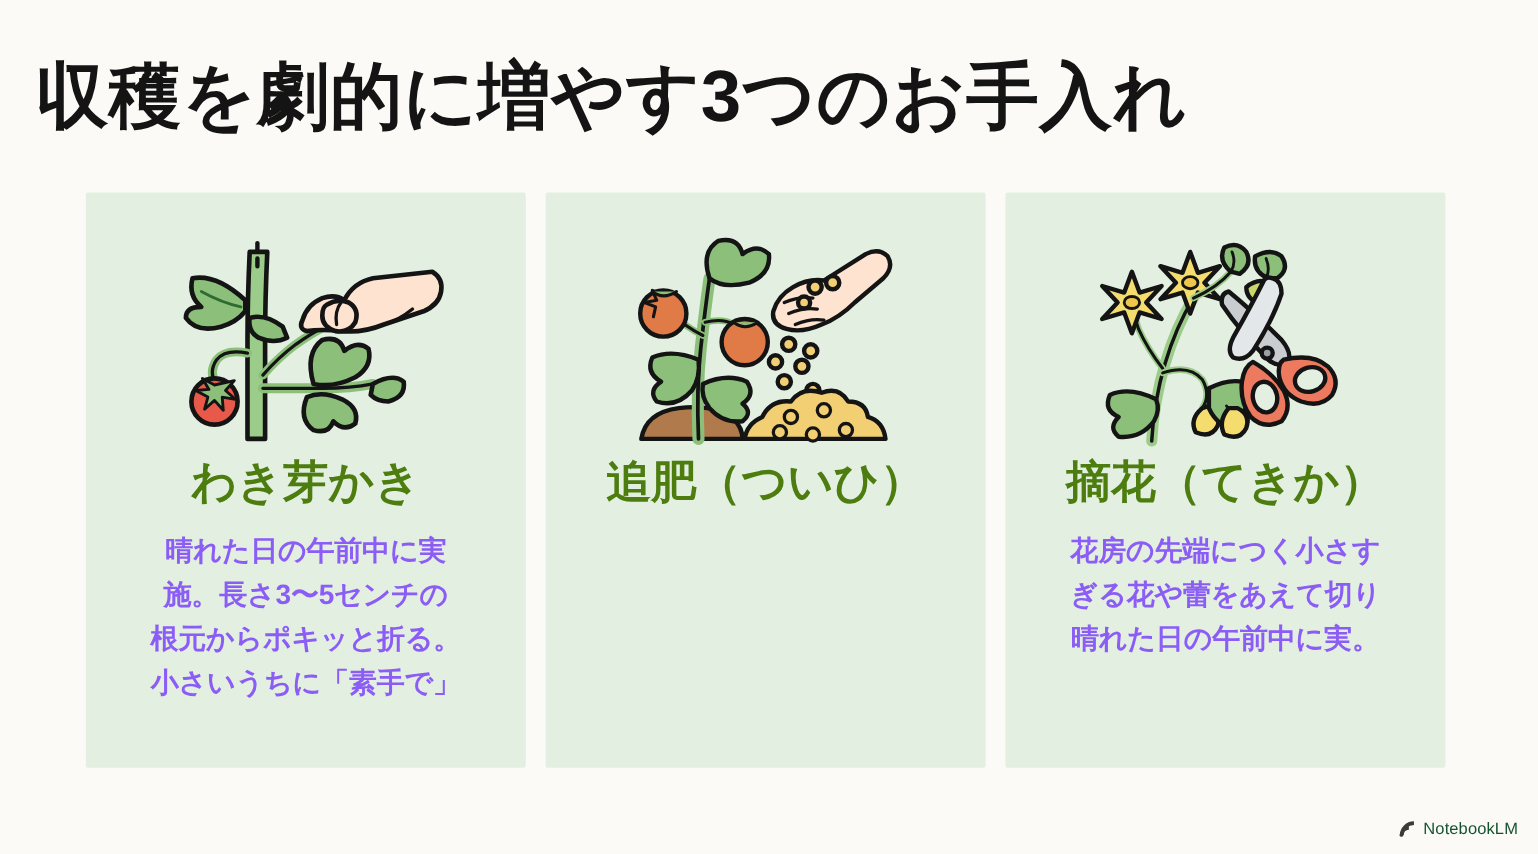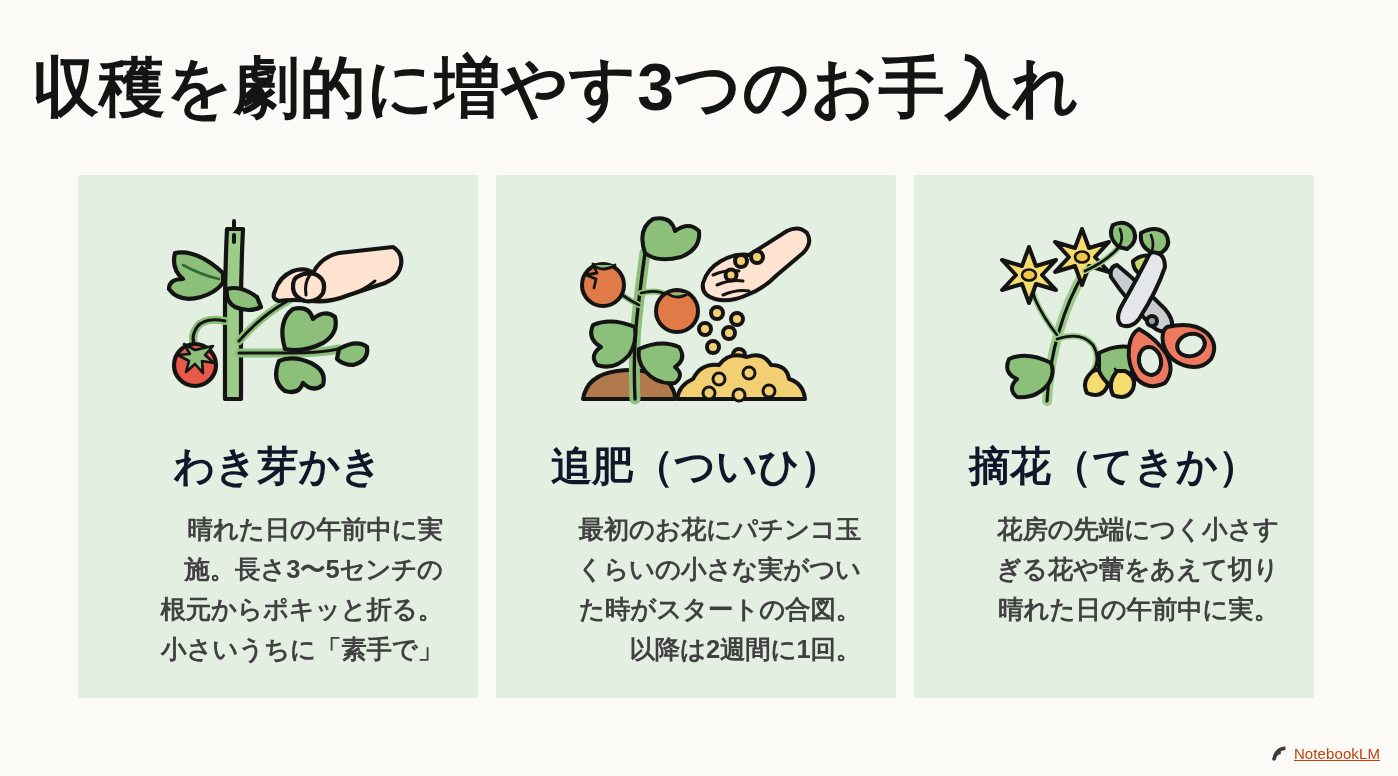--- a/index.html
+++ b/index.html
@@ -68,56 +68,55 @@
     justify-content: center;
     margin-top: 8px;
   }
   .card-art svg {
     display: block;
     width: 100%;
     height: 100%;
     overflow: visible;
   }
   .card-title {
-    margin-top: 38px;
+    margin-top: 10px;
     font-size: 41px;
     line-height: 50px;
     font-weight: 700;
-    color: #0f172a;
+    color: #4d7c0f;
     text-align: center;
     white-space: nowrap;
   }
   .card-body {
     margin-top: 18px;
     font-size: 25.5px;
     line-height: 40px;
     font-weight: 700;
-    color: #404040;
-    text-align: right;
+    color: #8b5cf6;
+    text-align: center;
     width: 330px;
     letter-spacing: -0.2px;
   }
   .card-body .line {
     display: block;
     white-space: nowrap;
   }
 
   
   .watermark {
     position: absolute;
     right: 18px;
     bottom: 14px;
     display: flex;
     align-items: center;
     gap: 6px;
-    color: #c2410c;
+    color: #14532d;
     font-size: 15px;
     font-weight: 400;
     letter-spacing: 0.1px;
-    text-decoration: underline;
   }
   .watermark svg { display: block; }
 </style>
 </head>
 <body>
 
 <div class="poster">
 
   <div class="poster-title">収穫を劇的に増やす3つのお手入れ</div>
 
@@ -237,26 +236,20 @@
                      Q232 170 234 186 Z" fill="#f2cf73"></path>
             <circle cx="148" cy="166" r="6" fill="#f2cf73" stroke="#141414" stroke-width="3"></circle>
             <circle cx="178" cy="160" r="6" fill="#f2cf73" stroke="#141414" stroke-width="3"></circle>
             <circle cx="138" cy="180" r="6" fill="#f2cf73" stroke="#141414" stroke-width="3"></circle>
             <circle cx="198" cy="178" r="6" fill="#f2cf73" stroke="#141414" stroke-width="3"></circle>
             <circle cx="168" cy="182" r="6" fill="#f2cf73" stroke="#141414" stroke-width="3"></circle>
           </g>
         </svg>
       </div>
       <div class="card-title">追肥（ついひ）</div>
-      <div class="card-body">
-        <span class="line">最初のお花にパチンコ玉</span>
-        <span class="line">くらいの小さな実がつい</span>
-        <span class="line">た時がスタートの合図。</span>
-        <span class="line">以降は2週間に1回。</span>
-      </div>
     </div>
 
     <div class="card">
       <div class="card-art">
         <svg viewBox="0 0 250 190" xmlns="http://www.w3.org/2000/svg">
           <g stroke="#141414" stroke-width="4" stroke-linecap="round" stroke-linejoin="round">
 
             <path d="M58 188 Q60 152 70 118 Q80 84 96 58" fill="none" stroke="#9ccc8a" stroke-width="10"></path>
             <path d="M58 188 Q60 152 70 118 Q80 84 96 58" fill="none" stroke="#141414" stroke-width="3.2"></path>
 

